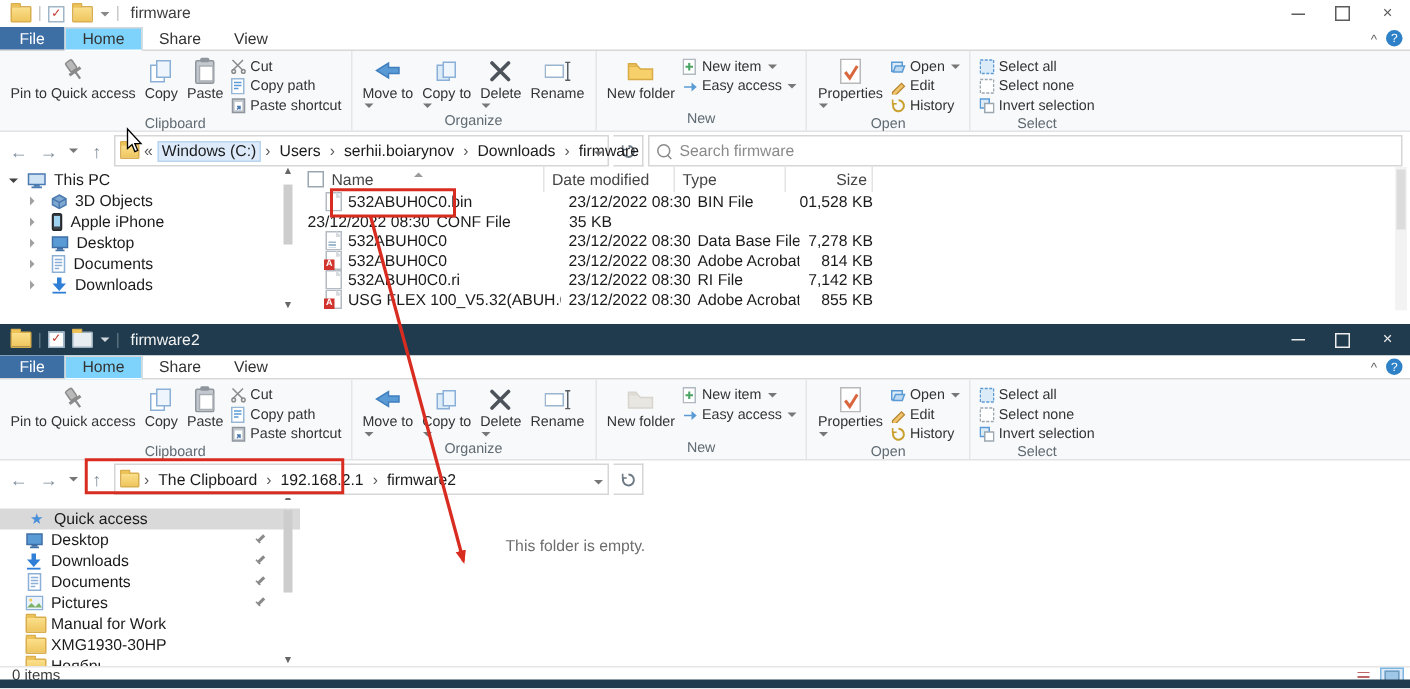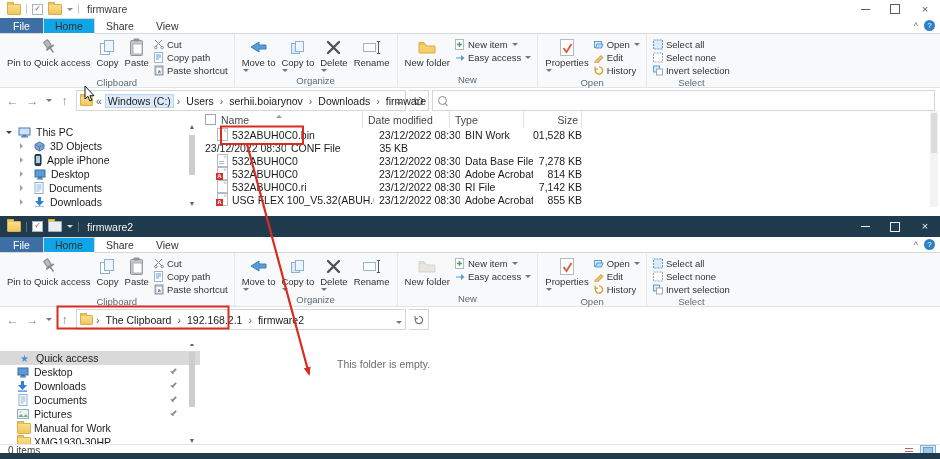--- a/index.html
+++ b/index.html
@@ -29,21 +29,21 @@
   .fold{width:12px;height:9px;background:linear-gradient(#fbdf8b,#efc65e);border:1px solid #d9ae4e;border-radius:1px;position:relative;flex:none}
   .fold::before{content:"";position:absolute;left:-1px;top:-3px;width:5px;height:2px;background:#edc259;border:1px solid #d9ae4e;border-bottom:none;border-radius:1px 1px 0 0}
   .chk{width:9px;height:9px;background:#fff;border:1px solid #9fb6c8;color:#c0392b;font-size:8px;line-height:8px;text-align:center;flex:none}
   .ddt{width:0;height:0;border:3px solid transparent;border-top-color:#888;display:inline-block;margin-top:3px}
   #w2 .tbar .ddt{border-top-color:#cfd8de}
 
   
   .tabs{height:15px;display:flex;border-bottom:1px solid #d8d8d8;background:#fff;position:relative;align-items:stretch}
   .tab{padding:0 11px;display:flex;align-items:center;font-size:10.5px;color:#333}
   .tab.file{background:#3d6fa5;color:#fff;padding:0 13px}
-  .tab.act{border:1px solid #d8d8d8;border-bottom:1px solid #fff;margin-bottom:-1px;background:#0ea5e9}
+  .tab.act{border:1px solid #d8d8d8;border-bottom:1px solid #fff;margin-bottom:-1px;background:#7dd3fc}
   .tabs-r{position:absolute;right:5px;top:0;height:100%;display:flex;align-items:center;gap:6px}
   .colps{color:#666;font-size:9px}
   .helpq{width:11px;height:11px;border-radius:50%;background:#2f81c7;color:#fff;font-size:8px;display:flex;align-items:center;justify-content:center}
 
   
   .ribbon{display:flex;background:#f8f9fa;border-bottom:1px solid #e1e3e5;height:53px}
   .rg{display:flex;flex-direction:column;border-right:1px solid #e4e6e8;flex:none}
   .rg-b{flex:1;display:flex;align-items:flex-start;padding:2px 4px 0 4px}
   .rg-l{height:13px;font-size:9.5px;color:#5f6a72;text-align:center;line-height:12px}
   .bb{display:flex;flex-direction:column;text-align:center;font-size:9.5px;line-height:10px;color:#333;padding:1px 3px}
@@ -68,21 +68,21 @@
   .sbox{flex:1;height:19px;border:1px solid #d6d6d6;display:flex;align-items:center;padding:0 5px;gap:4px;background:#fff;margin-right:1px}
   .sbox input{border:none;outline:none;flex:1;font:10.5px "Liberation Sans",sans-serif;color:#333;background:transparent}
   .sbox input::placeholder{color:#8a8a8a}
   .mag{width:7px;height:7px;border:1.4px solid #8b8b8b;border-radius:50%;position:relative;flex:none}
   .mag::after{content:"";position:absolute;width:4px;height:1.4px;background:#8b8b8b;transform:rotate(45deg);left:5px;top:7px}
 
   
   .main{position:relative;overflow:hidden}
   #w1 .main{height:96px}
   #w2 .main{margin-top:2px;height:112px}
-  .side{position:absolute;left:0;top:12px;bottom:0;width:200px;overflow:hidden}
+  .side{position:absolute;left:0;top:0;bottom:0;width:200px;overflow:hidden}
   .trow{height:14px;display:flex;align-items:center;gap:5px;padding-left:34px;position:relative;white-space:nowrap}
   .trow.root{padding-left:18px}
   .trow .exp{position:absolute;width:0;height:0;border:3.5px solid transparent}
   .trow .exp.cl{border-left-color:#a0a0a0;left:20px}
   .trow.root .exp{border-top-color:#404040;left:6px;top:6px}
   .trow.sel{background:#d9d9d9}
   .pin{position:absolute;right:22px;top:3px;width:8px;height:8px}
   .pin::before{content:"";position:absolute;left:3px;top:0;width:2px;height:6px;background:#8a8a8a;transform:rotate(45deg)}
   .pin::after{content:"";position:absolute;left:0;top:4px;width:4px;height:1.2px;background:#8a8a8a;transform:rotate(45deg)}
   .sidesb{position:absolute;right:3px;top:0;bottom:0;width:10px;font-size:7px;color:#666;text-align:center}
@@ -381,20 +381,21 @@
         <span class="cdd"><i class="ddv"></i></span>
       </div>
       <span class="refr">
           <svg width="10" height="10" viewBox="0 0 11 11">
             <path d="M5.5 1.5a4 4 0 1 1-3.6 2.2" fill="none" stroke="#6d7a85" stroke-width="1.4"></path>
             <path d="M1.2 1v3h3" fill="none" stroke="#6d7a85" stroke-width="1.2"></path>
           </svg>
         </span>
       <div class="sbox">
         <span class="mag"></span>
+        <input placeholder="Search firmware" style="">
       </div>
     </div>
 
     <div class="main">
       <div class="side">
         <div class="trow root" style="margin-top:2px">
           <i class="exp"></i>
           <svg width="13" height="11">
               <rect x="1" y="1" width="11" height="7" fill="#cfe3f5" stroke="#4a7ab0"></rect>
               <rect x="4.5" y="8" width="4" height="1.5" fill="#4a7ab0"></rect>
@@ -466,21 +467,21 @@
           <div class="hc hc4">
               <span>Size</span>
             </div>
         </div>
         <div class="frow">
           <div class="fc fc1">
               <span class="pg"></span>
               <span>532ABUH0C0.bin</span>
             </div>
           <div class="fc fc2">23/12/2022 08:30</div>
-          <div class="fc fc3">BIN Work</div>
+          <div class="fc fc3">BIN File</div>
           <div class="fc fc4">101,528 KB</div>
         </div>
         <div class="frow">
           <div class="fc fc2">23/12/2022 08:30</div>
           <div class="fc fc3">CONF File</div>
           <div class="fc fc4">35 KB</div>
         </div>
         <div class="frow">
           <div class="fc fc1">
               <span class="pg db"></span>

